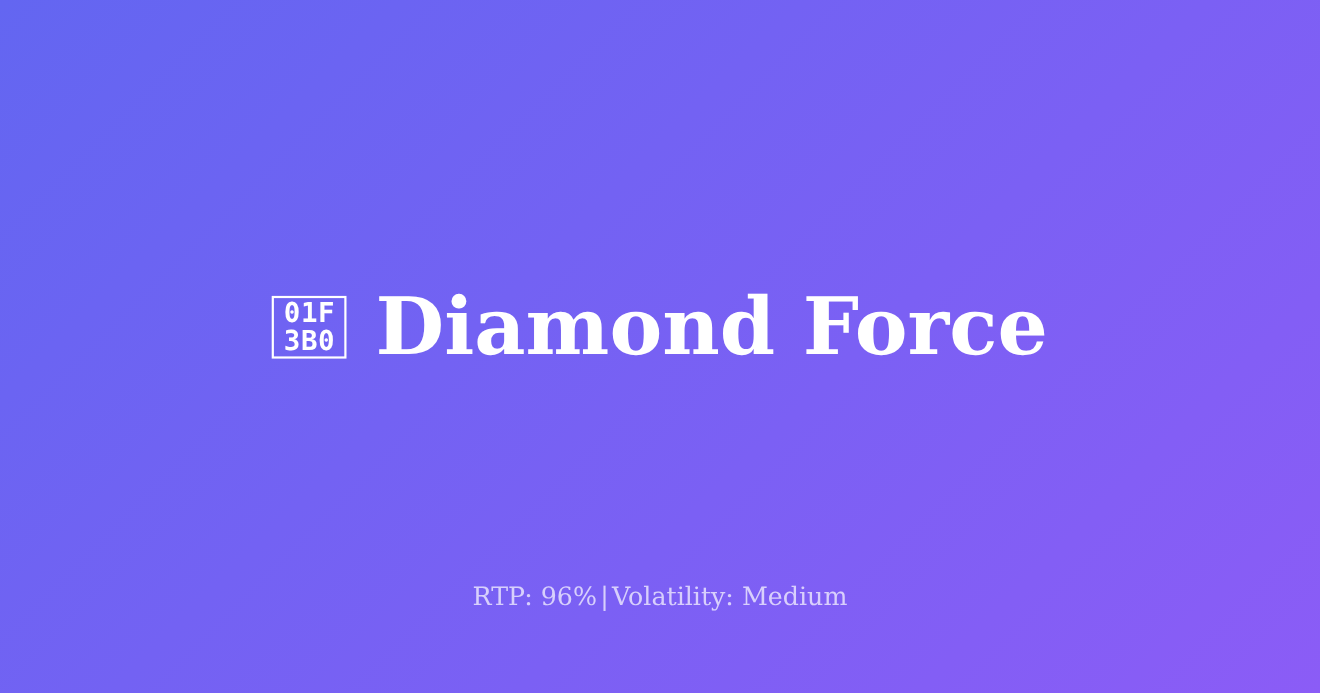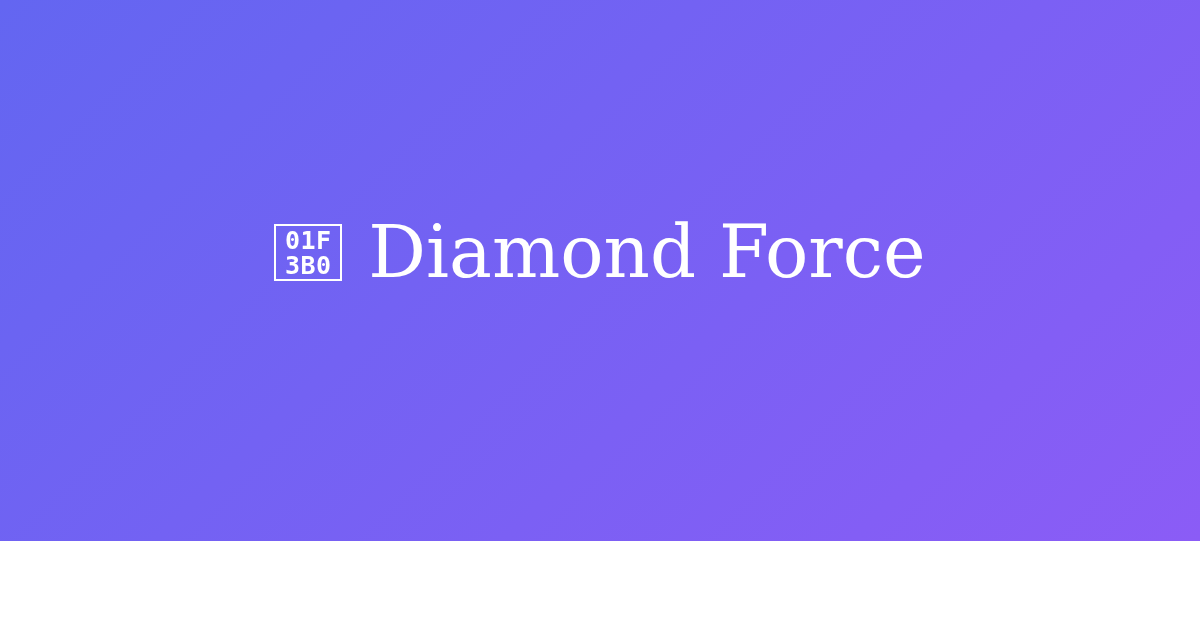--- a/index.html
+++ b/index.html
@@ -11,21 +11,21 @@
     width: 1200px;
     height: 630px;
     overflow: hidden;
     font-family: "DejaVu Serif", serif;
     -webkit-font-smoothing: antialiased;
   }
 
   #og-card {
     position: relative;
     width: 1200px;
-    height: 541px;
+    height: 630px;
     box-sizing: border-box;
     display: flex;
     flex-direction: column;
     align-items: center;
     justify-content: center;
     background-image: linear-gradient(135deg, #6366f1 0%, #8b5cf6 100%);
   }
 
   
   #title-row {
@@ -55,21 +55,21 @@
     user-select: none;
   }
 
   #slot-machine-icon .cp-row {
     display: block;
     height: 25px;
   }
 
   #game-title {
     font-family: "DejaVu Serif", serif;
-    font-weight: 400;
+    font-weight: 700;
     font-size: 72px;
     line-height: 1.04;
     color: #ffffff;
     white-space: nowrap;
     letter-spacing: 0px;
   }
 
   
   #game-provider {
     margin-top: 48px;
@@ -107,14 +107,17 @@
 
   <div id="title-row">
     <span id="slot-machine-icon">
       <span class="cp-row">01F</span>
       <span class="cp-row">3B0</span>
     </span>
     <h1 id="game-title">Diamond Force</h1>
   </div>
 
 
+  <div id="game-stats">
+    <span>RTP: 96%</span><span class="stat-sep">|</span><span>Volatility: Medium</span>
+  </div>
 
 </div>
 
 </body></html>

